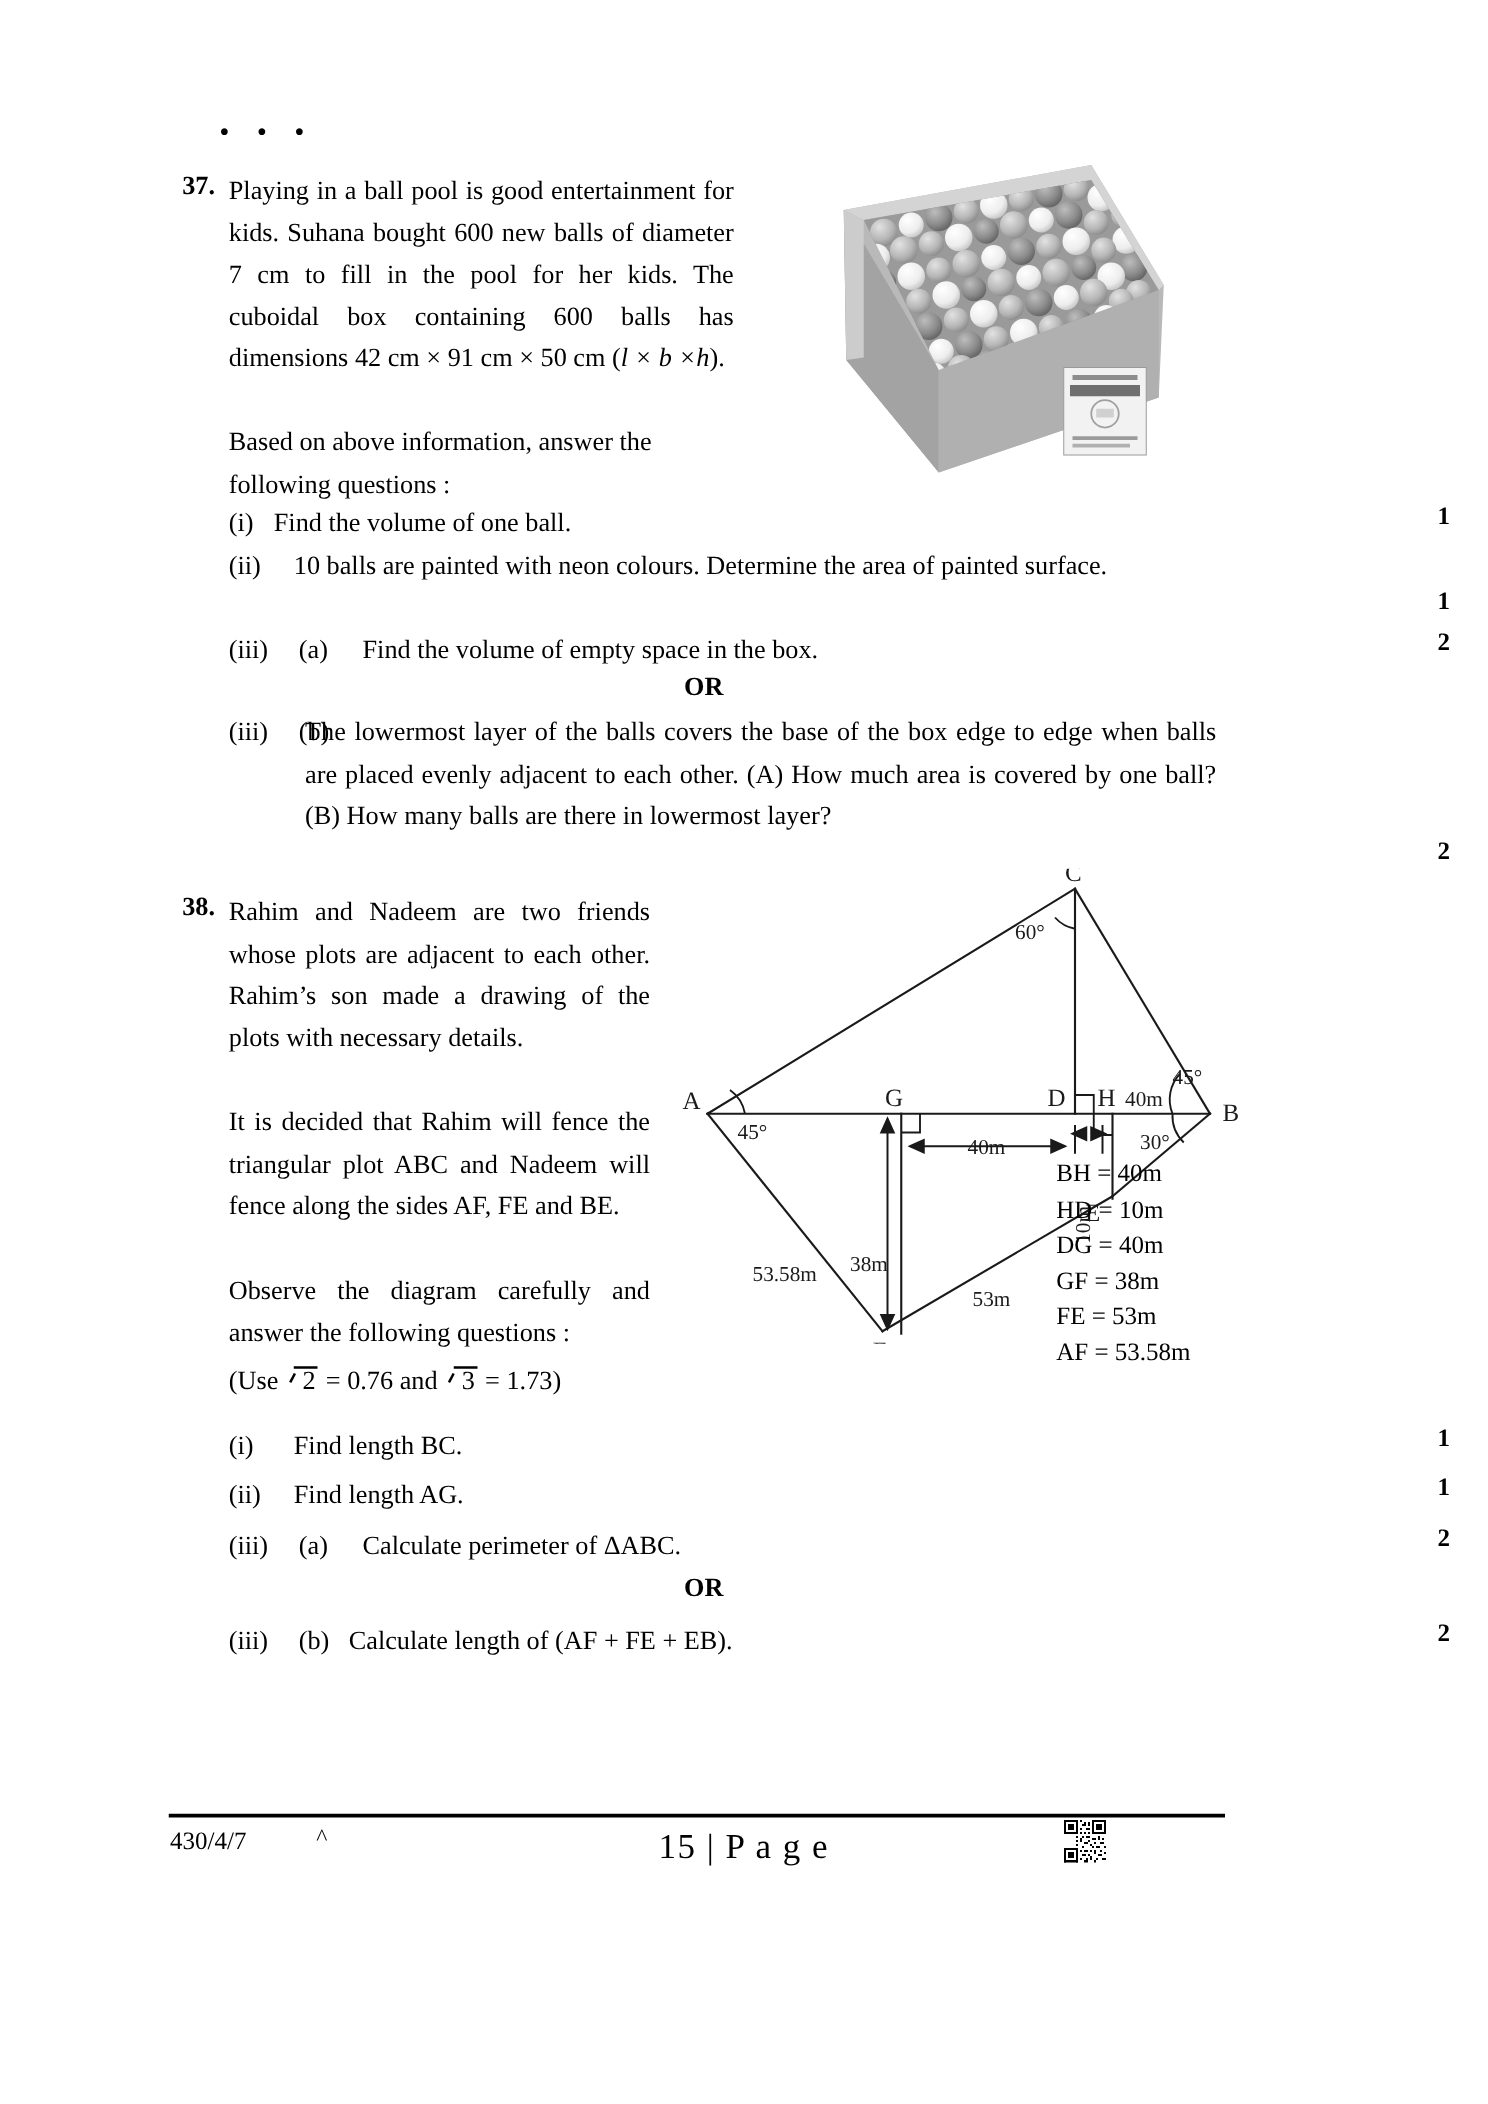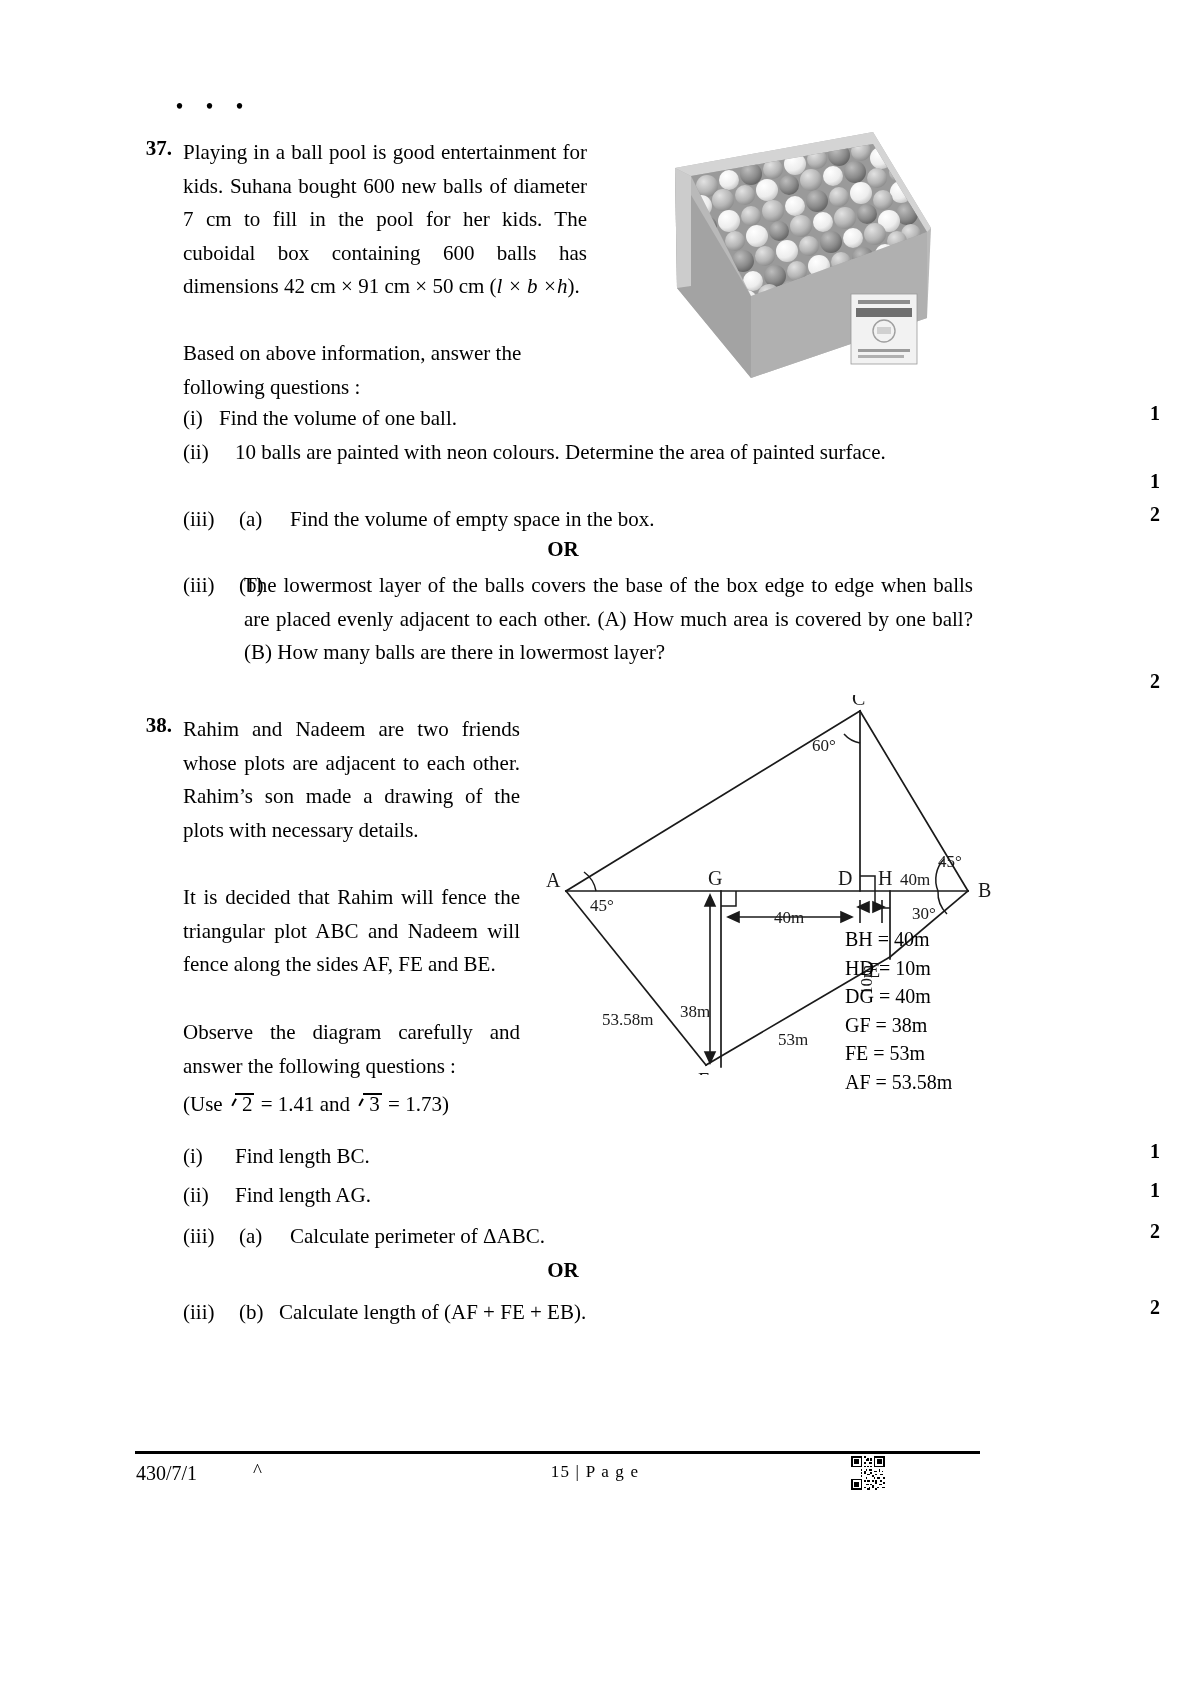--- a/index.html
+++ b/index.html
@@ -172,21 +172,21 @@
     left: 253px;
     top: 1460px;
     font-size: 19px;
   }
   .footer-page {
     position: absolute;
     left: 0;
     top: 1462px;
     width: 1190px;
     text-align: center;
-    font-size: 17px;
+    font-size: 28px;
     letter-spacing: 1.2px;
   }
   .qr {
     position: absolute;
     left: 851px;
     top: 1456px;
     width: 34px;
     height: 34px;
   }
 </style>
@@ -368,21 +368,21 @@
     <p>It is decided that Rahim will fence the triangular plot ABC and Nadeem will fence along the sides AF, FE and BE.</p>
   </div>
 
   <div class="qbody" style="left:183px; top:1016px; width:337px;">
     <p>Observe the diagram carefully and answer the following questions :</p>
   </div>
 
   <div style="position:absolute; left:183px; top:1092px; font-size:21px; white-space:nowrap;">
     <span>(Use</span>
     <span class="sqrt"><span>2</span></span>
-    <span>= 1.41 and</span>
+    <span>= 0.76 and</span>
     <span class="sqrt"><span>3</span></span>
     <span>= 1.73)</span>
   </div>
 
   <div class="diagram">
     <svg width="460" height="380" viewBox="0 0 460 380" xmlns="http://www.w3.org/2000/svg" font-family="Liberation Serif, DejaVu Serif, serif">
       <g stroke="#1a1a1a" stroke-width="1.7" fill="none" stroke-linecap="square">
 
         <line x1="28" y1="196" x2="322" y2="16"></line>
         <line x1="322" y1="16" x2="430" y2="196"></line>
@@ -488,21 +488,21 @@
   <div class="or-line" style="left:183px; top:1258px; width:760px;">OR</div>
 
   <div class="subrow" style="left:183px; top:1296px; width:760px;">
     <span class="lbl">(iii)</span>
     <span class="lbl2">(b)</span>
     <span class="txt nojust" style="margin-left:96px;">Calculate length of (AF + FE + EB).</span>
   </div>
   <div class="marks" style="top:1296px;">2</div>
 
   <div class="footer-rule"></div>
-  <div class="footer-code">430/7/1</div>
+  <div class="footer-code">430/4/7</div>
   <div class="footer-caret">^</div>
   <div class="footer-page">15 | P a g e</div>
 
   <div class="qr">
     <svg width="34" height="34" viewBox="0 0 21 21" shape-rendering="crispEdges" xmlns="http://www.w3.org/2000/svg">
       <rect width="21" height="21" fill="#ffffff"></rect>
       <g fill="#000000">
 
         <rect x="0" y="0" width="7" height="1"></rect>
           <rect x="0" y="6" width="7" height="1"></rect>

